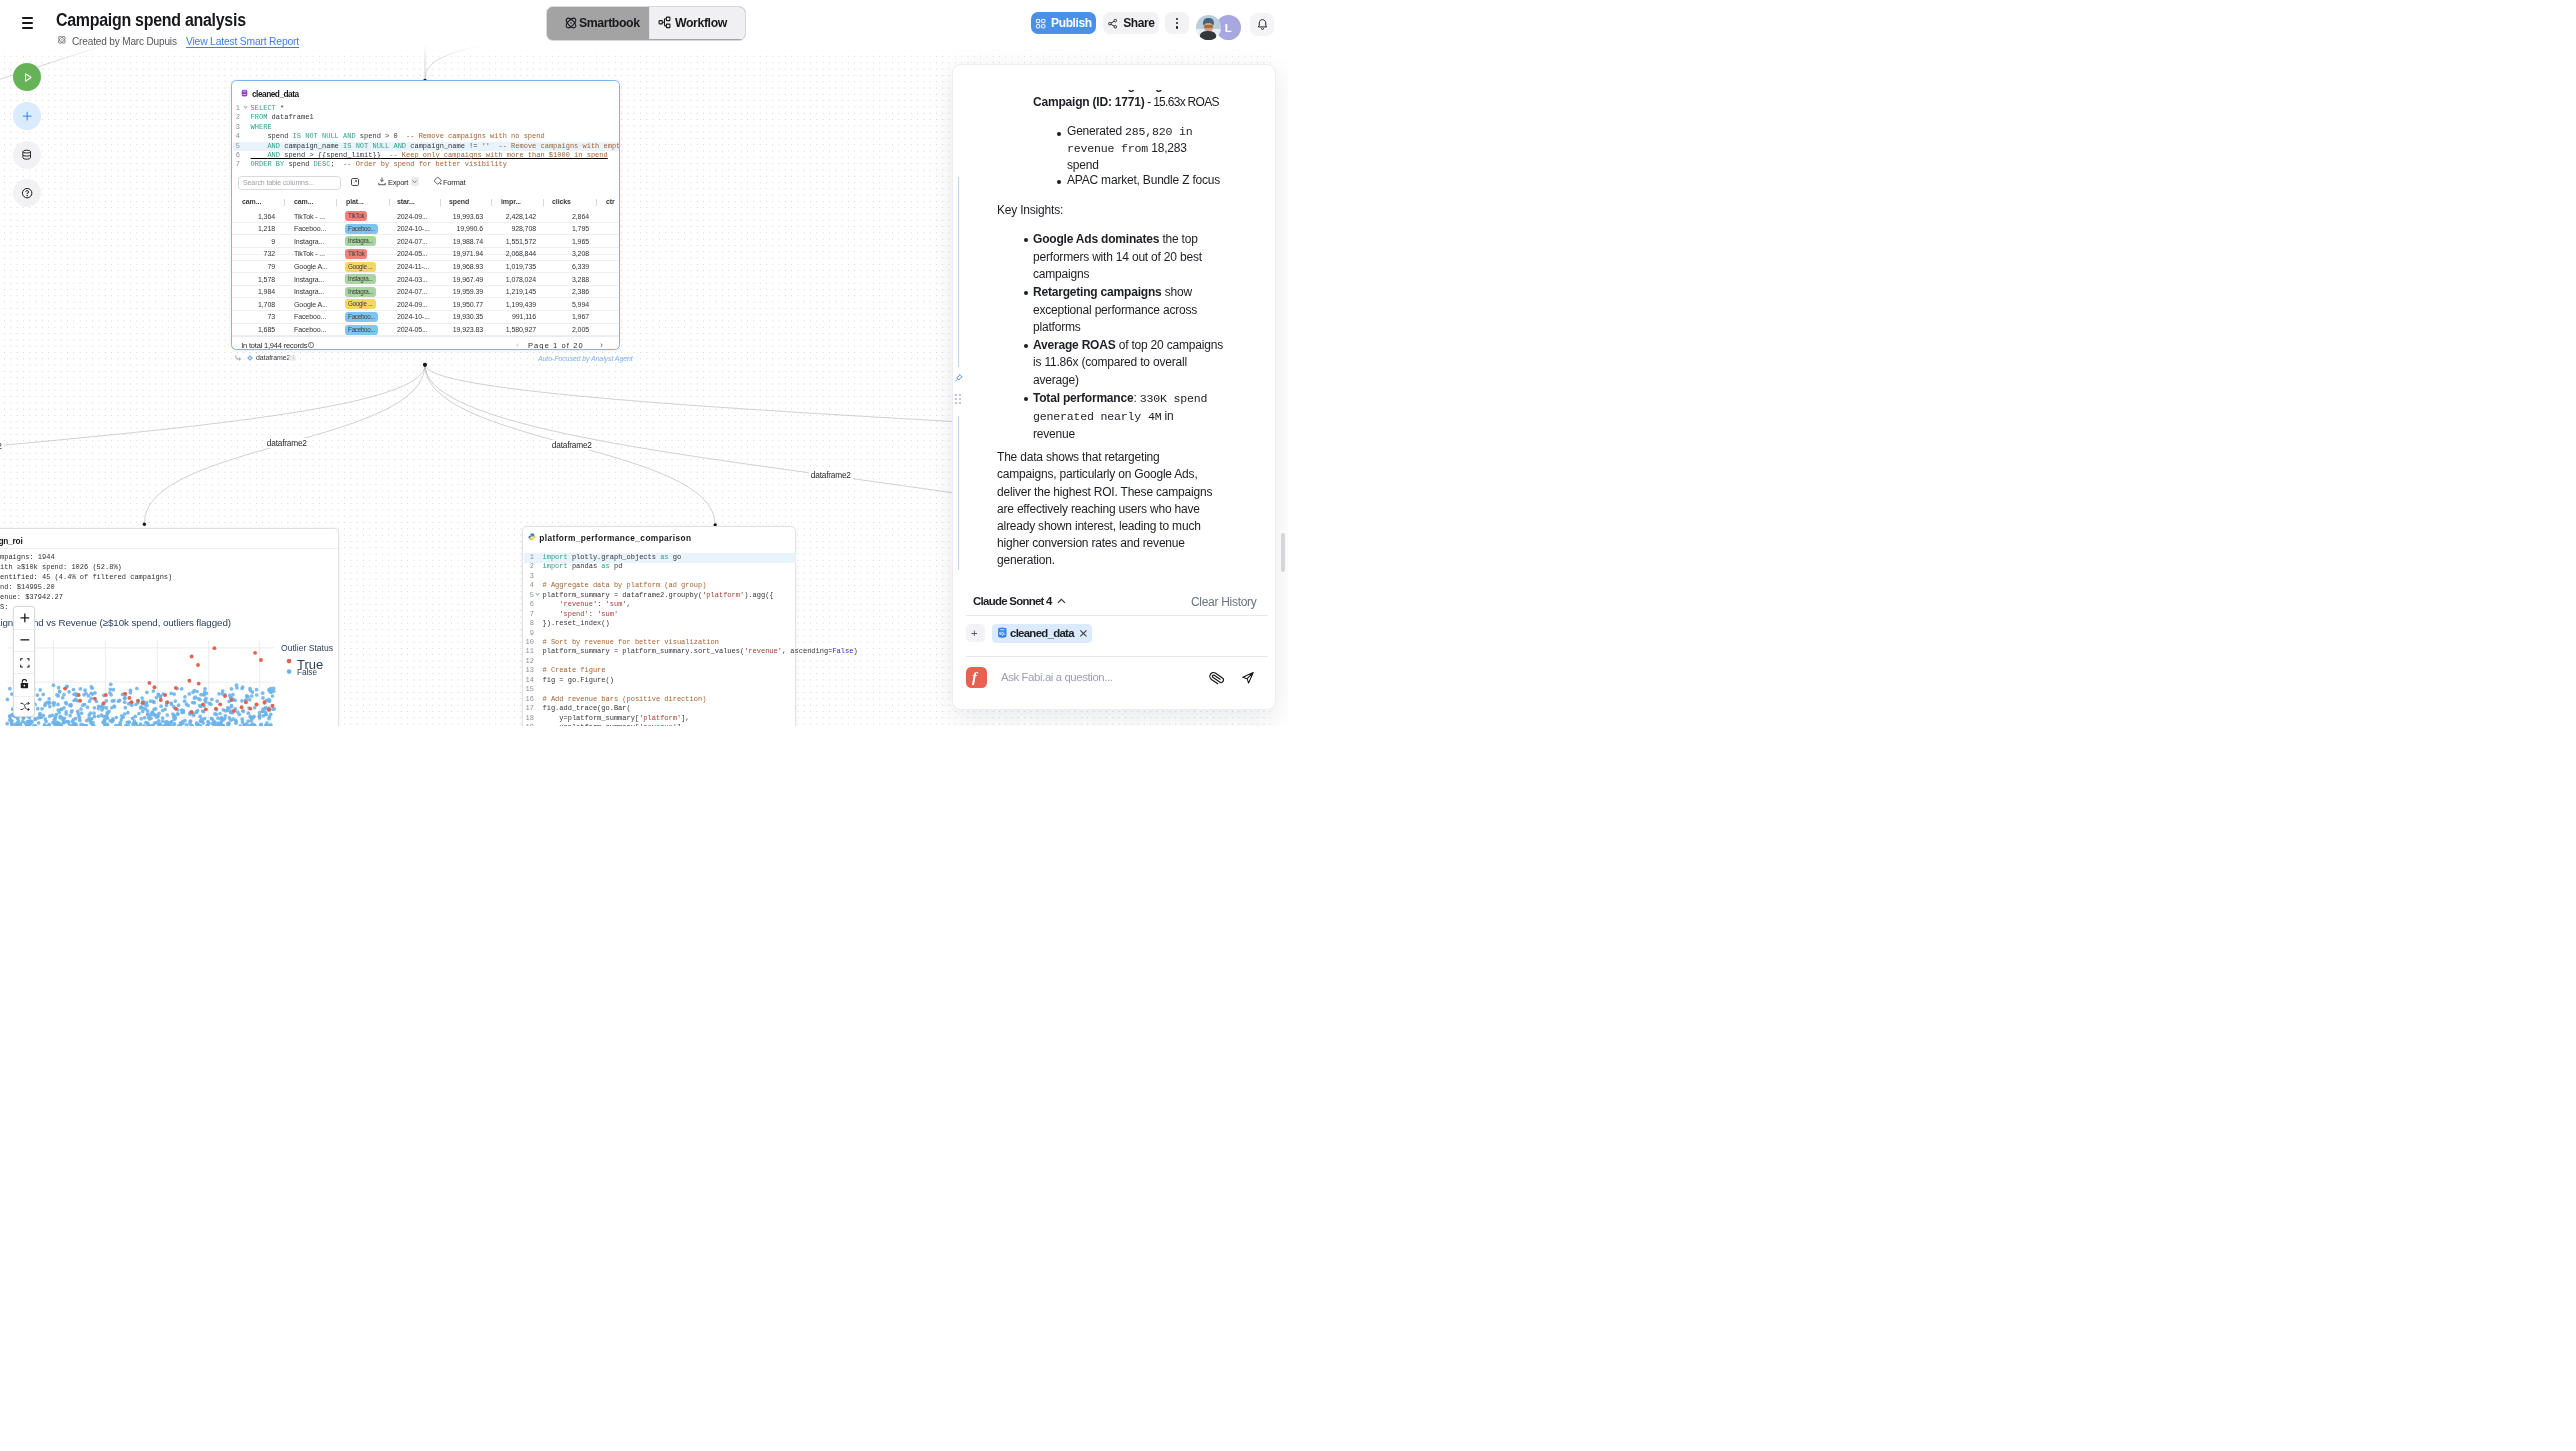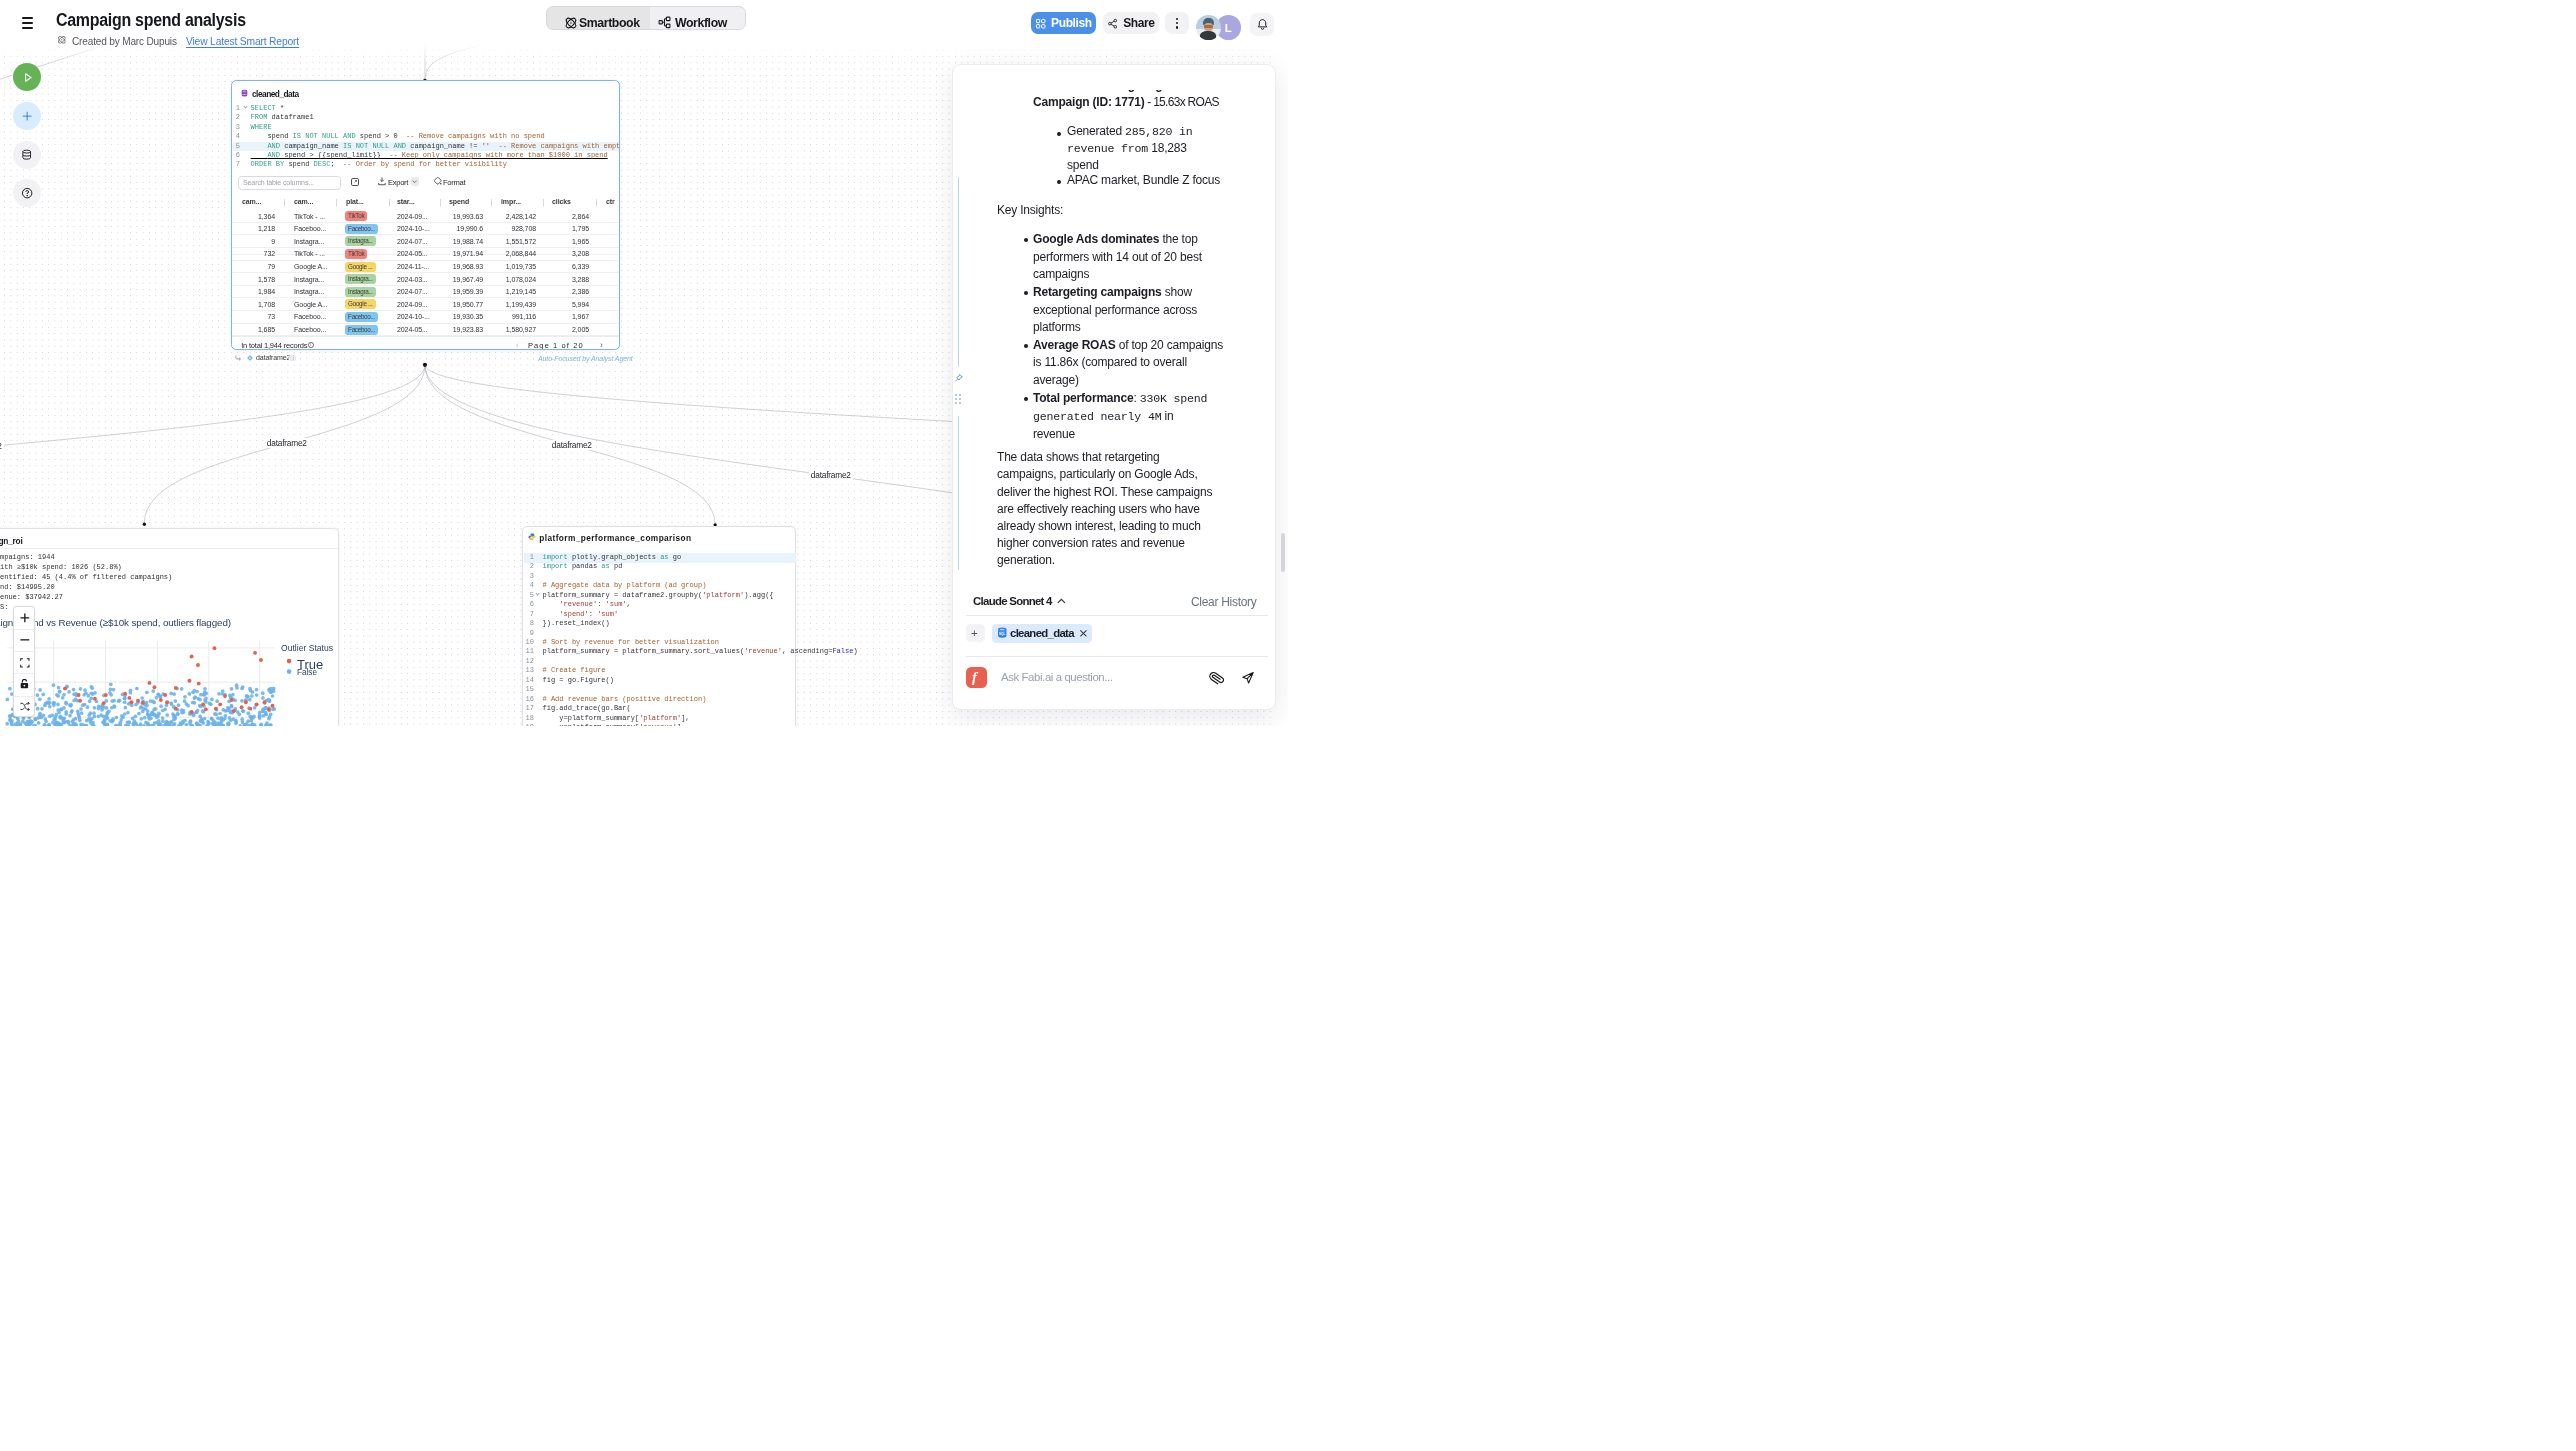--- a/index.html
+++ b/index.html
@@ -985,21 +985,21 @@
         <g stroke="#5c5d63" stroke-width="1.8" fill="none">
           <ellipse cx="12" cy="12" rx="10.5" ry="5.2" transform="rotate(45 12 12)"></ellipse>
           <ellipse cx="12" cy="12" rx="10.5" ry="5.2" transform="rotate(-45 12 12)"></ellipse>
           <circle cx="12" cy="12" r="1.4" fill="#5c5d63" stroke="none"></circle>
         </g>
       </svg>
 <div style="position:absolute;left:72px;top:35px;font-size:11.4px;color:#55565c;letter-spacing:-0.2px;transform:scaleX(0.885);transform-origin:0 0;white-space:nowrap;">Created by Marc Dupuis</div>
 <div style="position:absolute;left:186px;top:35px;font-size:11.4px;color:#3d7ce8;letter-spacing:-0.2px;border-bottom:0.9px solid #3d7ce8;transform:scaleX(0.905);transform-origin:0 0;white-space:nowrap;">View Latest Smart Report</div>
 
 
-<div style="position:absolute;left:546px;top:6.2px;width:200px;height:24px;border:0.9px solid #d8d8dd;border-radius:7px;background:#e5e5e5;overflow:hidden;">
+<div style="position:absolute;left:546px;top:6.2px;width:200px;height:35px;border:0.9px solid #d8d8dd;border-radius:7px;background:#a3a3a3;overflow:hidden;">
   <div style="position:absolute;left:102px;top:0;width:98px;height:32px;background:#f0f0f2;border-left:0.9px solid #e3e3e8;"></div>
   <svg style="position:absolute;left:16.7px;top:8.8px;" width="14" height="14" viewBox="0 0 24 24">
           <g stroke="#17181c" stroke-width="1.9" fill="none">
             <ellipse cx="12" cy="12" rx="10.2" ry="4.9" transform="rotate(45 12 12)"></ellipse>
             <ellipse cx="12" cy="12" rx="10.2" ry="4.9" transform="rotate(-45 12 12)"></ellipse>
             <circle cx="12" cy="12" r="1.3" fill="#17181c" stroke="none"></circle>
           </g>
         </svg>
   <div style="position:absolute;left:32px;top:9.2px;font-size:12.3px;font-weight:600;color:#17181c;letter-spacing:-0.4px;">Smartbook</div>
   <svg style="position:absolute;left:111px;top:9.2px;" width="13" height="13" viewBox="0 0 24 24">

